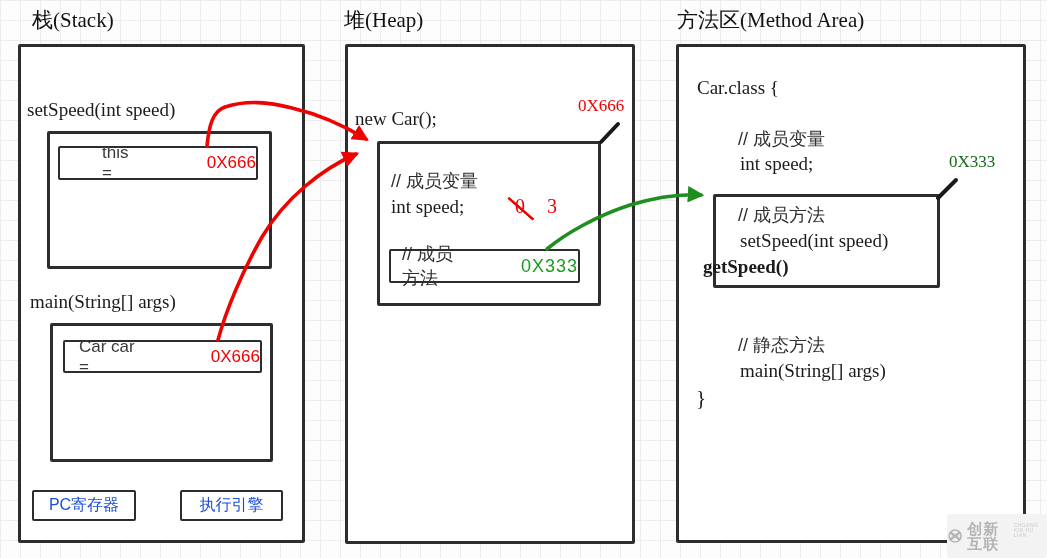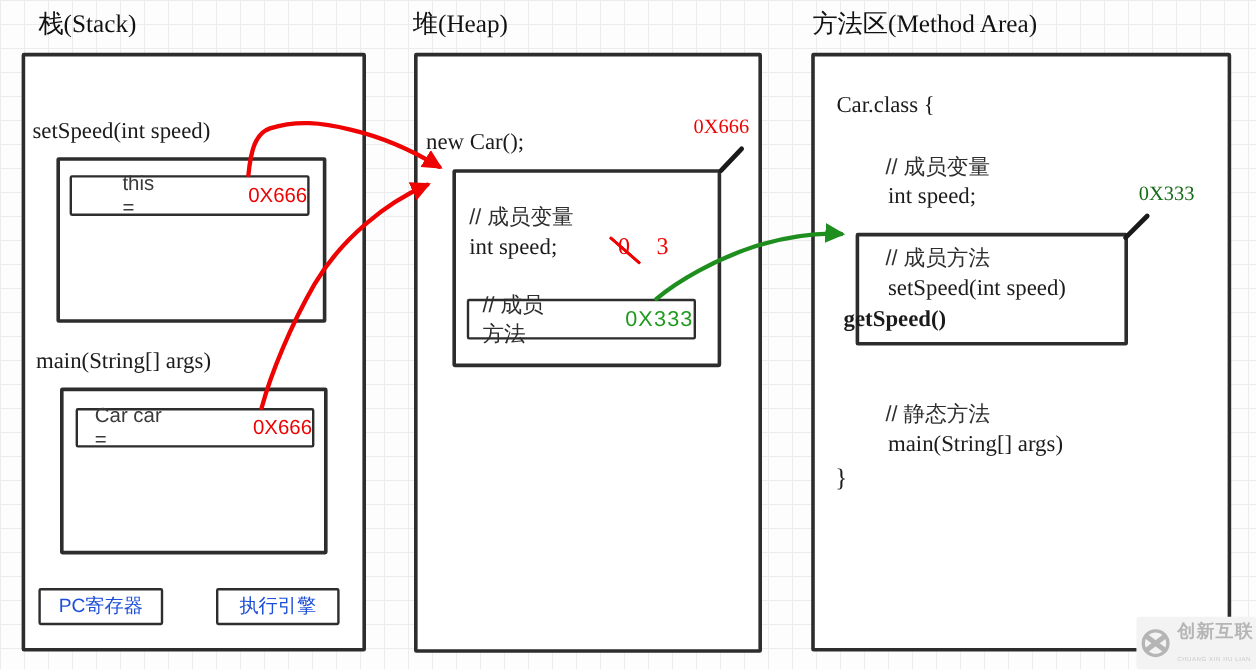--- a/index.html
+++ b/index.html
@@ -36,21 +36,21 @@
   .strike{
     position:absolute;width:34px;border-top:3px solid #ee0202;
     transform:rotate(41deg);transform-origin:left center;border-radius:2px;
   }
   svg.overlay{position:absolute;left:0;top:0;pointer-events:none;}
   #watermark{
     position:absolute;left:947px;top:514px;width:100px;height:44px;
     background:#f3f3f3;border-radius:3px;
     display:flex;align-items:center;justify-content:center;gap:4px;
   }
-  #wm-text{display:flex;flex-direction:column;line-height:1;gap:12px;}
+  #wm-text{display:flex;flex-direction:row;line-height:1;gap:12px;}
   #wm-brand{font-family:"Liberation Sans",sans-serif;font-weight:bold;font-size:15px;color:#b5b5b5;letter-spacing:1px;}
   #wm-sub{font-family:"Liberation Sans",sans-serif;font-size:5px;color:#c9c9c9;letter-spacing:.5px;margin-top:2px;}
 </style>
 </head>
 <body>
 
 <div id="canvas">
 
   <div class="abs title" style="left:32px;top:6px;">栈(Stack)</div>
   <div class="abs title" style="left:344px;top:6px;">堆(Heap)</div>

